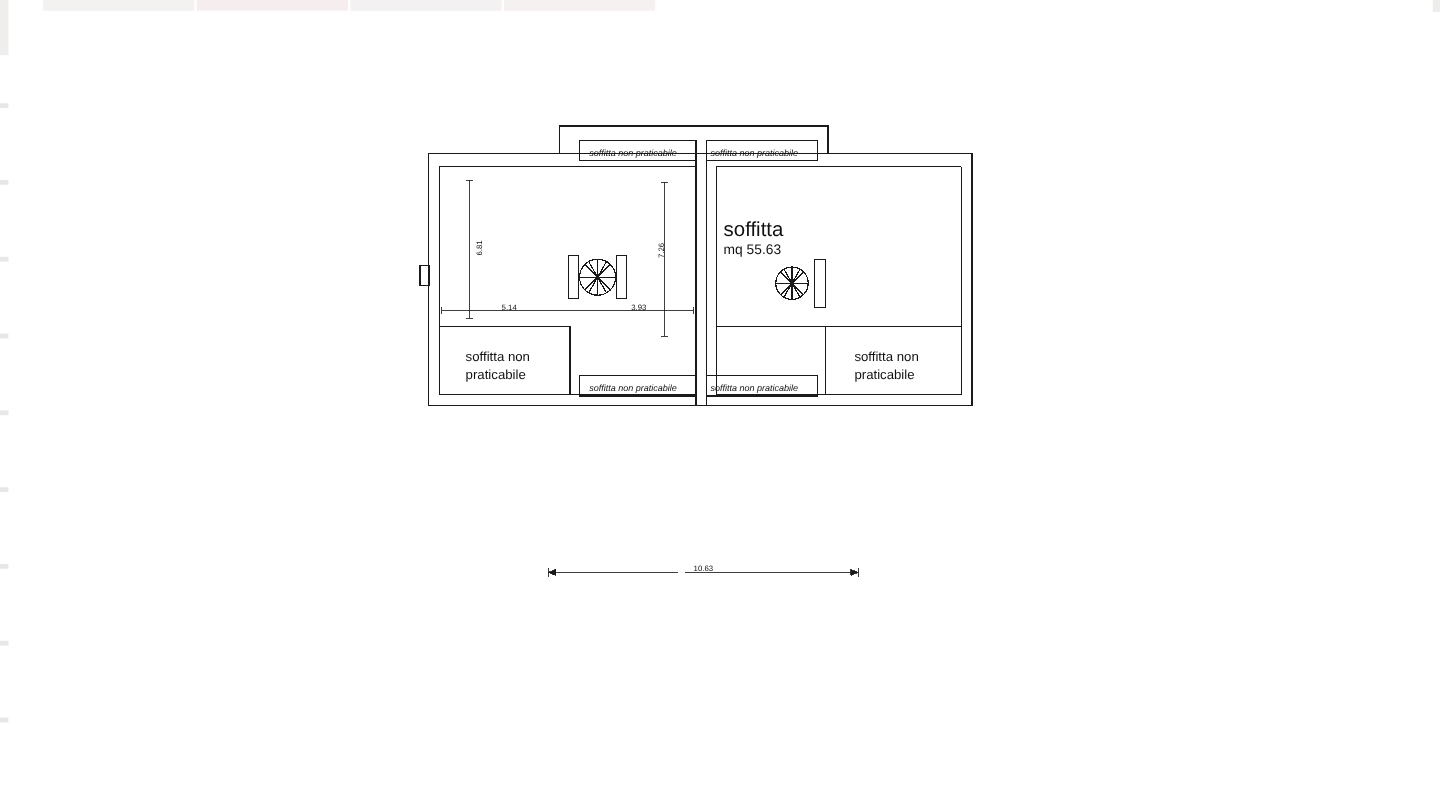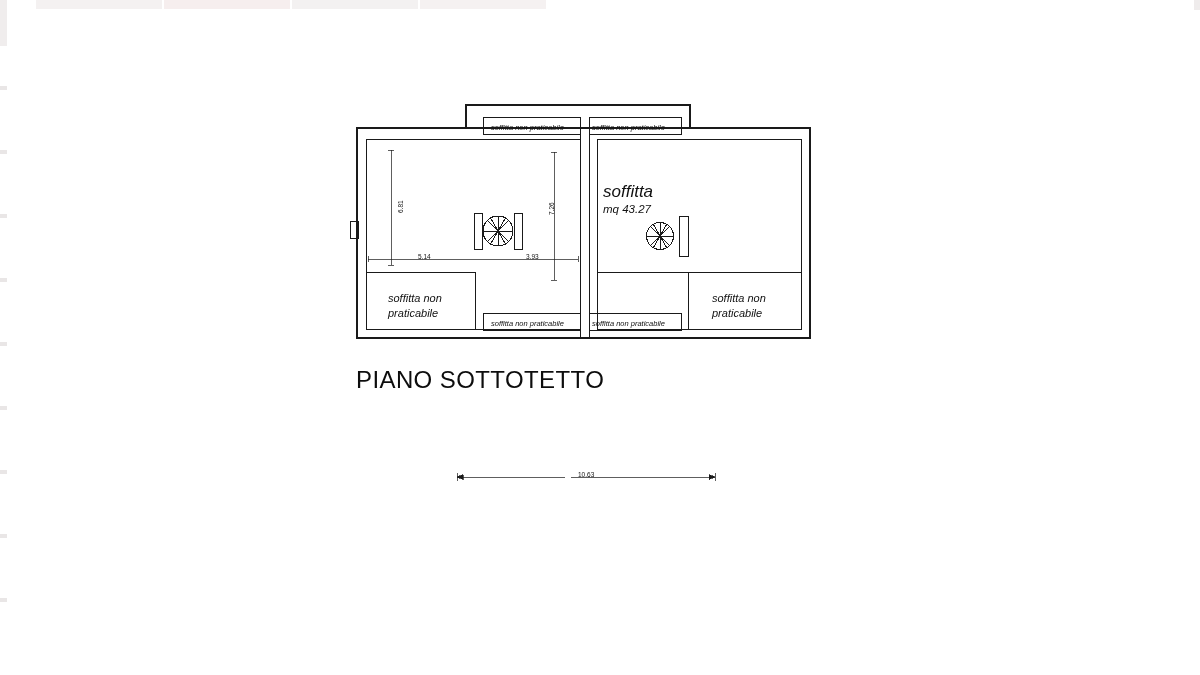--- a/index.html
+++ b/index.html
@@ -73,21 +73,20 @@
     letter-spacing: 0.4px;
     font-family: "Liberation Sans", sans-serif;
     white-space: nowrap;
   }
   .room-label {
     position: absolute;
     font-size: 11px;
     color: #111;
     line-height: 15px;
     white-space: nowrap;
-    font-style: italic;
   }
   .room-label.big .name {
     font-size: 17px;
     display: block;
     line-height: 20px;
   }
   .room-label.big .area {
     font-size: 11.5px;
     display: block;
     line-height: 14px;
@@ -234,21 +233,21 @@
         <path d="M715 473 L715 481"></path>
         <path d="M457 477 L463 474.5 L463 479.5 Z" fill="#1a1a1a"></path>
         <path d="M715 477 L709 474.5 L709 479.5 Z" fill="#1a1a1a"></path>
         <path d="M565 477 L571 477" stroke="#ffffff" stroke-width="9"></path>
       </g>
     </g>
   </svg>
 
   <div class="room-label big" style="left:603px; top:182px;">
     <span class="name">soffitta</span>
-    <span class="area">mq 43.27</span>
+    <span class="area">mq 55.63</span>
   </div>
 
   <div class="room-label" style="left:388px; top:291px;">
     <div>soffitta non</div>
     <div>praticabile</div>
   </div>
 
   <div class="room-label" style="left:712px; top:291px;">
     <div>soffitta non</div>
     <div>praticabile</div>
@@ -258,15 +257,14 @@
   <div class="tiny-label" style="left:592px; top:123px;">soffitta non praticabile</div>
   <div class="tiny-label" style="left:491px; top:319px;">soffitta non praticabile</div>
   <div class="tiny-label" style="left:592px; top:319px;">soffitta non praticabile</div>
 
   <div class="dim-text vert" style="left:397px; top:213px;">6.81</div>
   <div class="dim-text vert" style="left:548px; top:215px;">7.26</div>
   <div class="dim-text" style="left:418px; top:253px;">5.14</div>
   <div class="dim-text" style="left:526px; top:253px;">3.93</div>
   <div class="overall-dim-text" style="left:578px; top:471px;">10.63</div>
 
-  <div class="plan-title">PIANO SOTTOTETTO</div>
 
 </div>
 
 </body></html>

